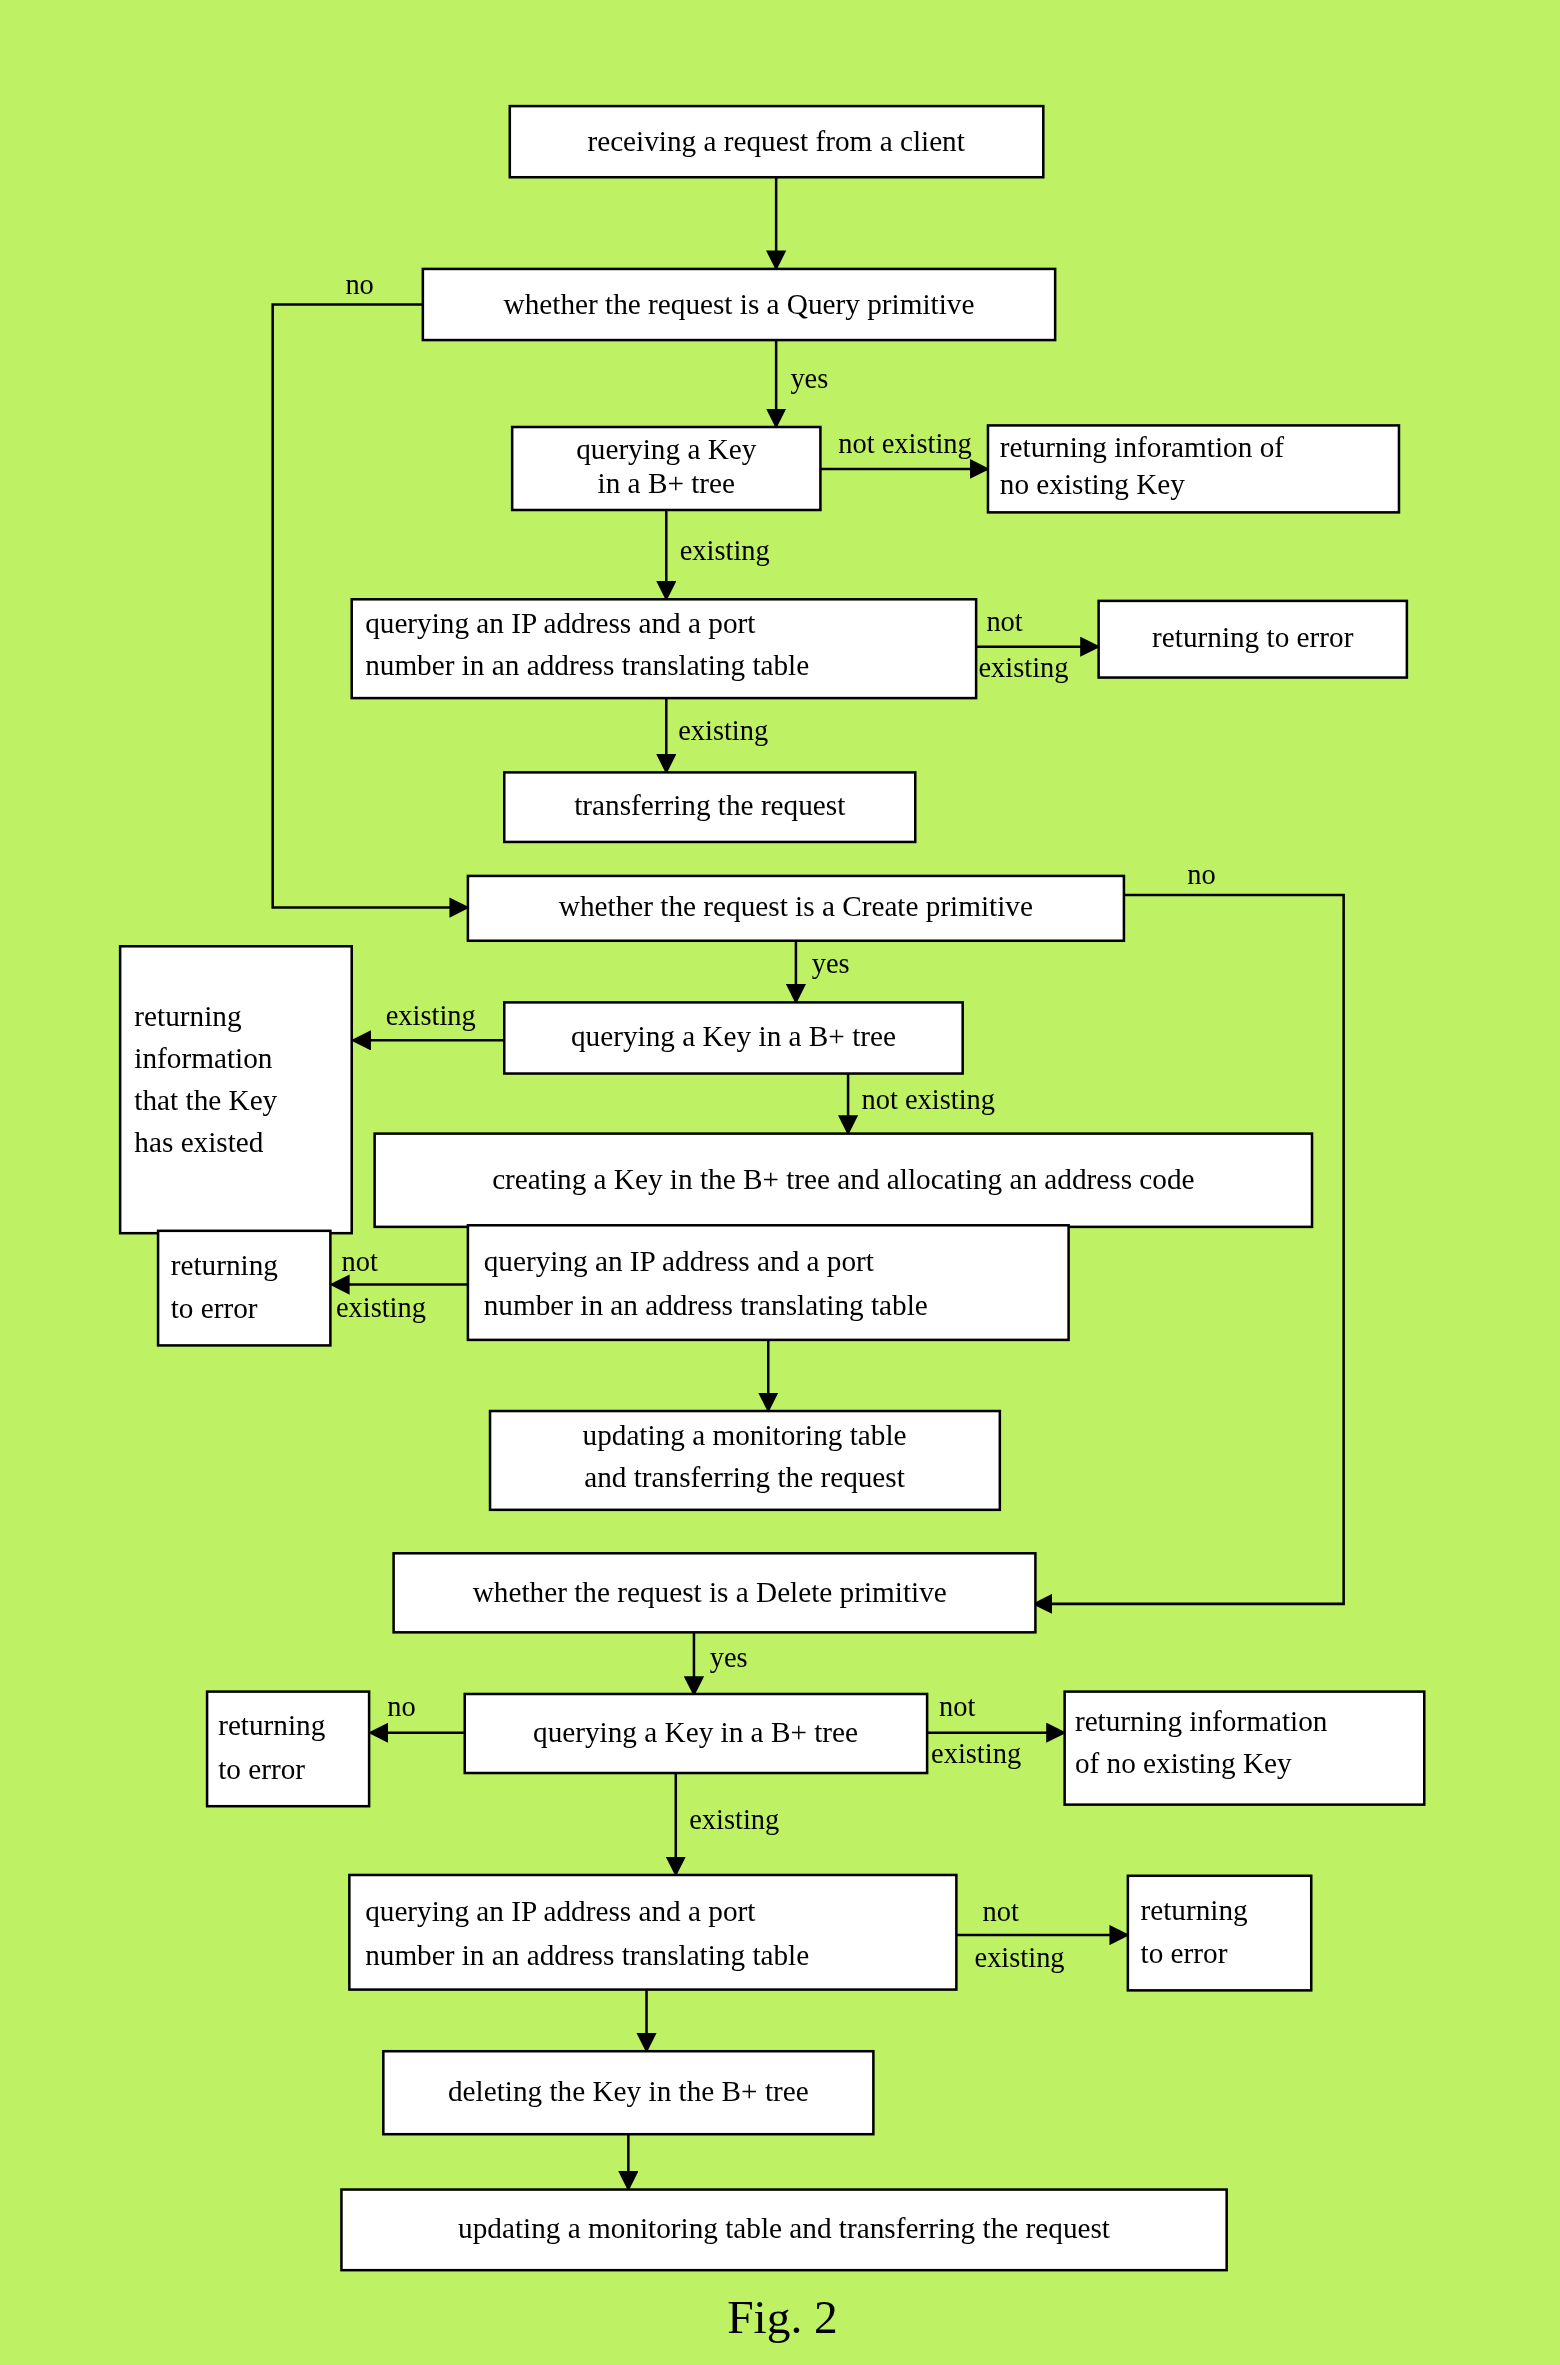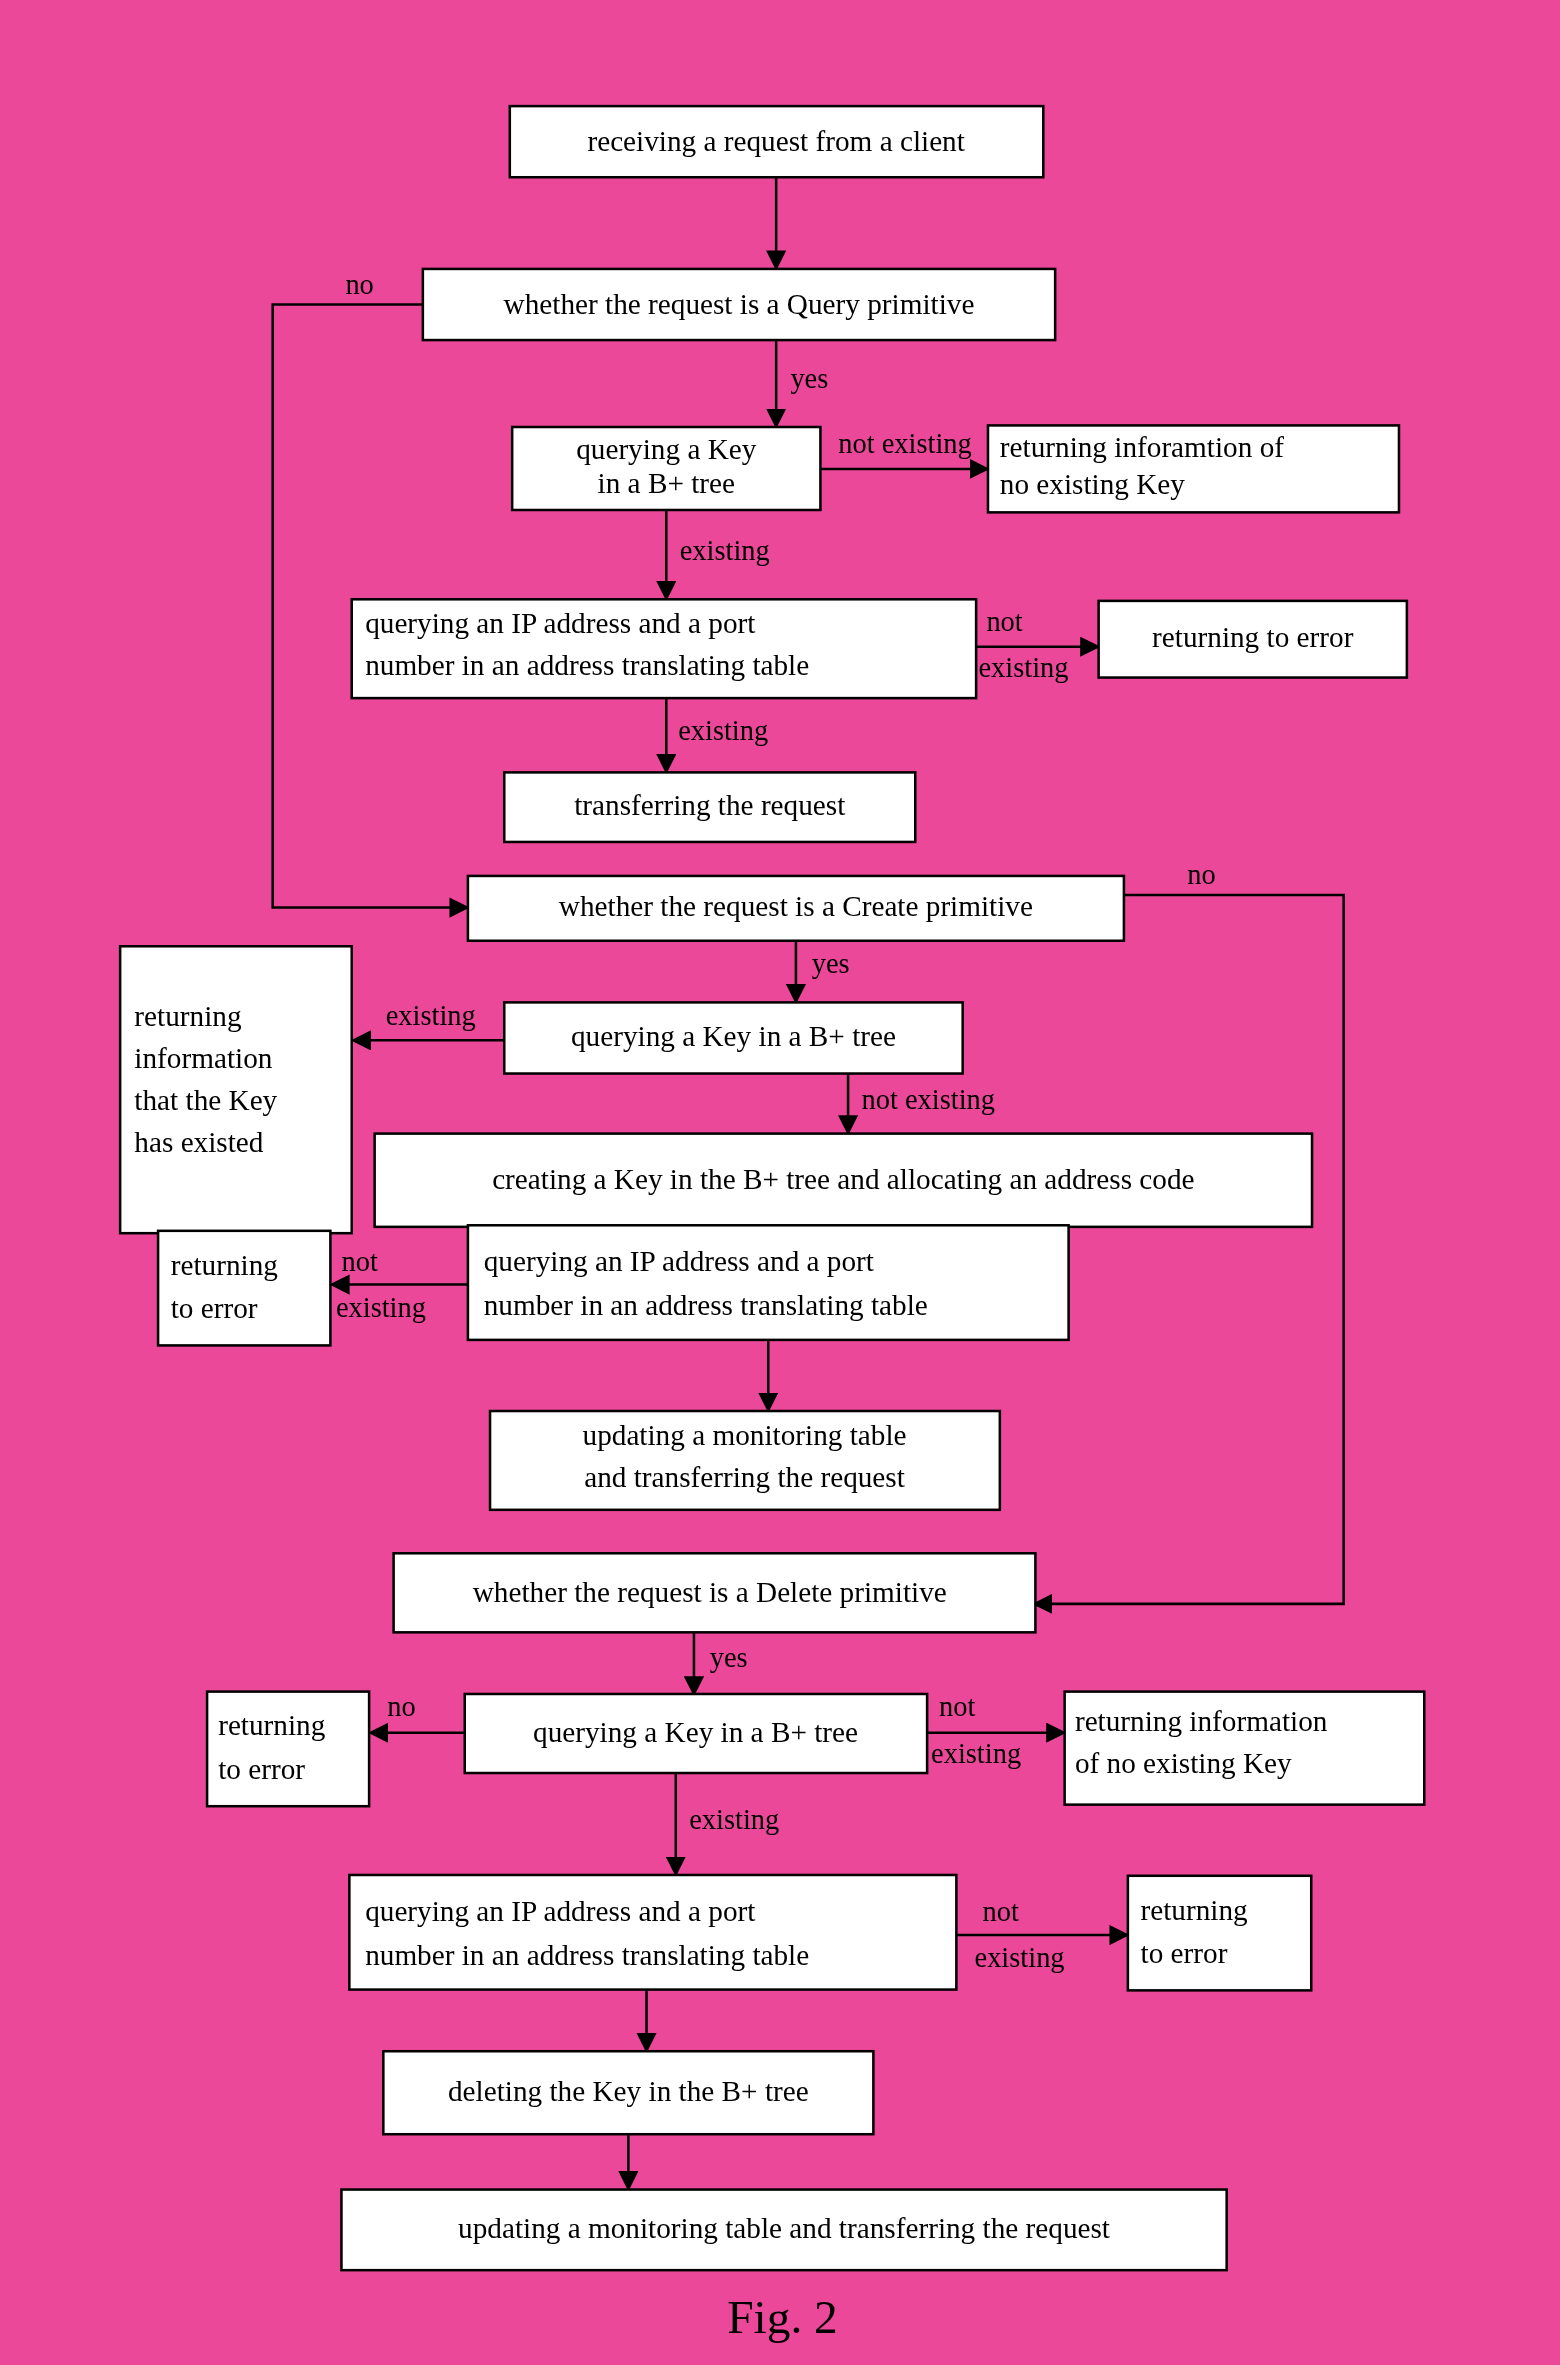--- a/index.html
+++ b/index.html
@@ -7,21 +7,21 @@
     padding: 0;
     background: #ffffff;
   }
   body {
     font-family: "Liberation Serif", "DejaVu Serif", serif;
   }
   #figure-root {
     position: relative;
     width: 1561px;
     height: 2366px;
-    background: #ec4899;
+    background: #bef264;
     overflow: hidden;
   }
   svg#flow {
     position: absolute;
     top: 0;
     left: 0;
     width: 1561px;
     height: 2366px;
   }
   .box {

